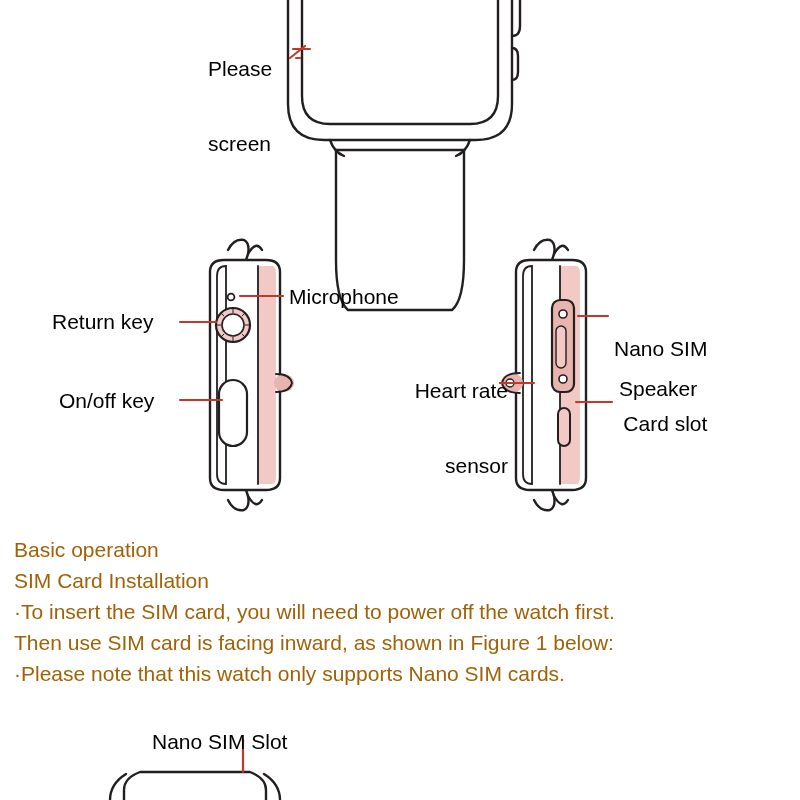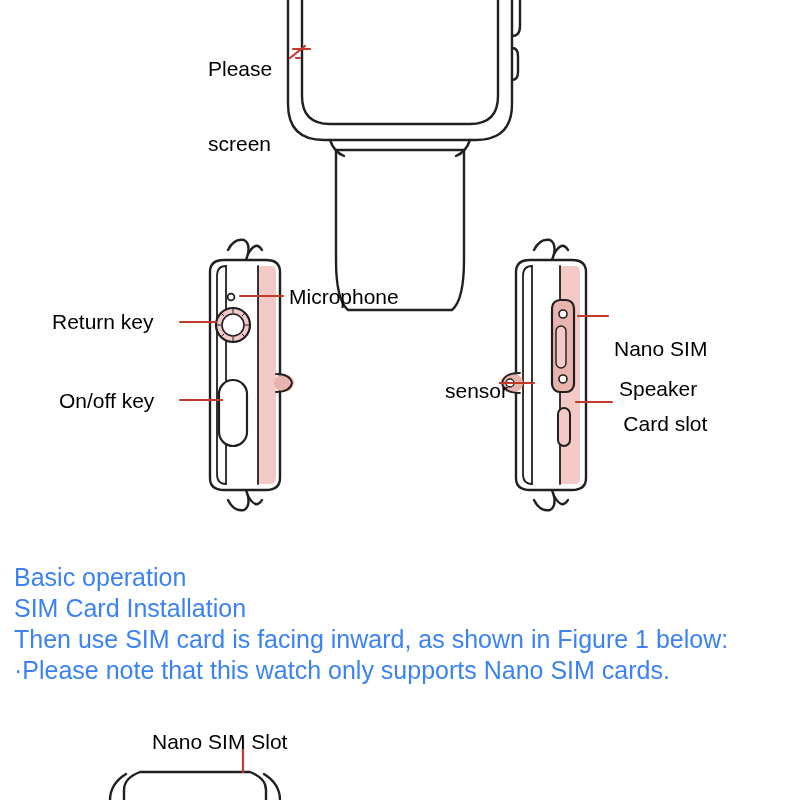--- a/index.html
+++ b/index.html
@@ -33,24 +33,23 @@
     line-height: 25px;
     color: #000;
     white-space: pre;
   }
   .label.right { text-align: right; }
   .body-text {
     position: absolute;
     left: 14px;
     top: 534px;
     width: 775px;
-    font-size: 25px;
+    font-size: 21px;
     line-height: 31px;
-    color: #3b82f6;
-    margin-top: 28px;
+    color: #a16207;
   }
   .body-text div { white-space: pre; }
 </style>
 </head>
 <body>
 
 <div class="stage">
 
   <svg class="diagram" viewBox="0 0 800 800">
     <defs>
@@ -174,27 +173,29 @@
   <div class="label" style="left:289px; top:284px;text-align:center;">Microphone</div>
 
   <div class="label" style="left:59px; top:388px;">On/off key</div>
 
   <div class="label" style="left:614px; top:286px;text-align:right;">
     <div>Nano SIM</div>
     <div>Card slot</div>
   </div>
 
   <div class="label right" style="left:386px; top:328px; width:122px;">
+    <div>Heart rate</div>
     <div>sensor</div>
   </div>
 
   <div class="label" style="left:619px; top:376px;">Speaker</div>
 
   <div class="body-text">
     <div>Basic operation</div>
     <div>SIM Card Installation</div>
+    <div>·To insert the SIM card, you will need to power off the watch first.</div>
     <div>Then use SIM card is facing inward, as shown in Figure 1 below:</div>
     <div>·Please note that this watch only supports Nano SIM cards.</div>
   </div>
 
   <div class="label" style="left:152px; top:729px;">Nano SIM Slot</div>
 
 </div>
 
 </body></html>

